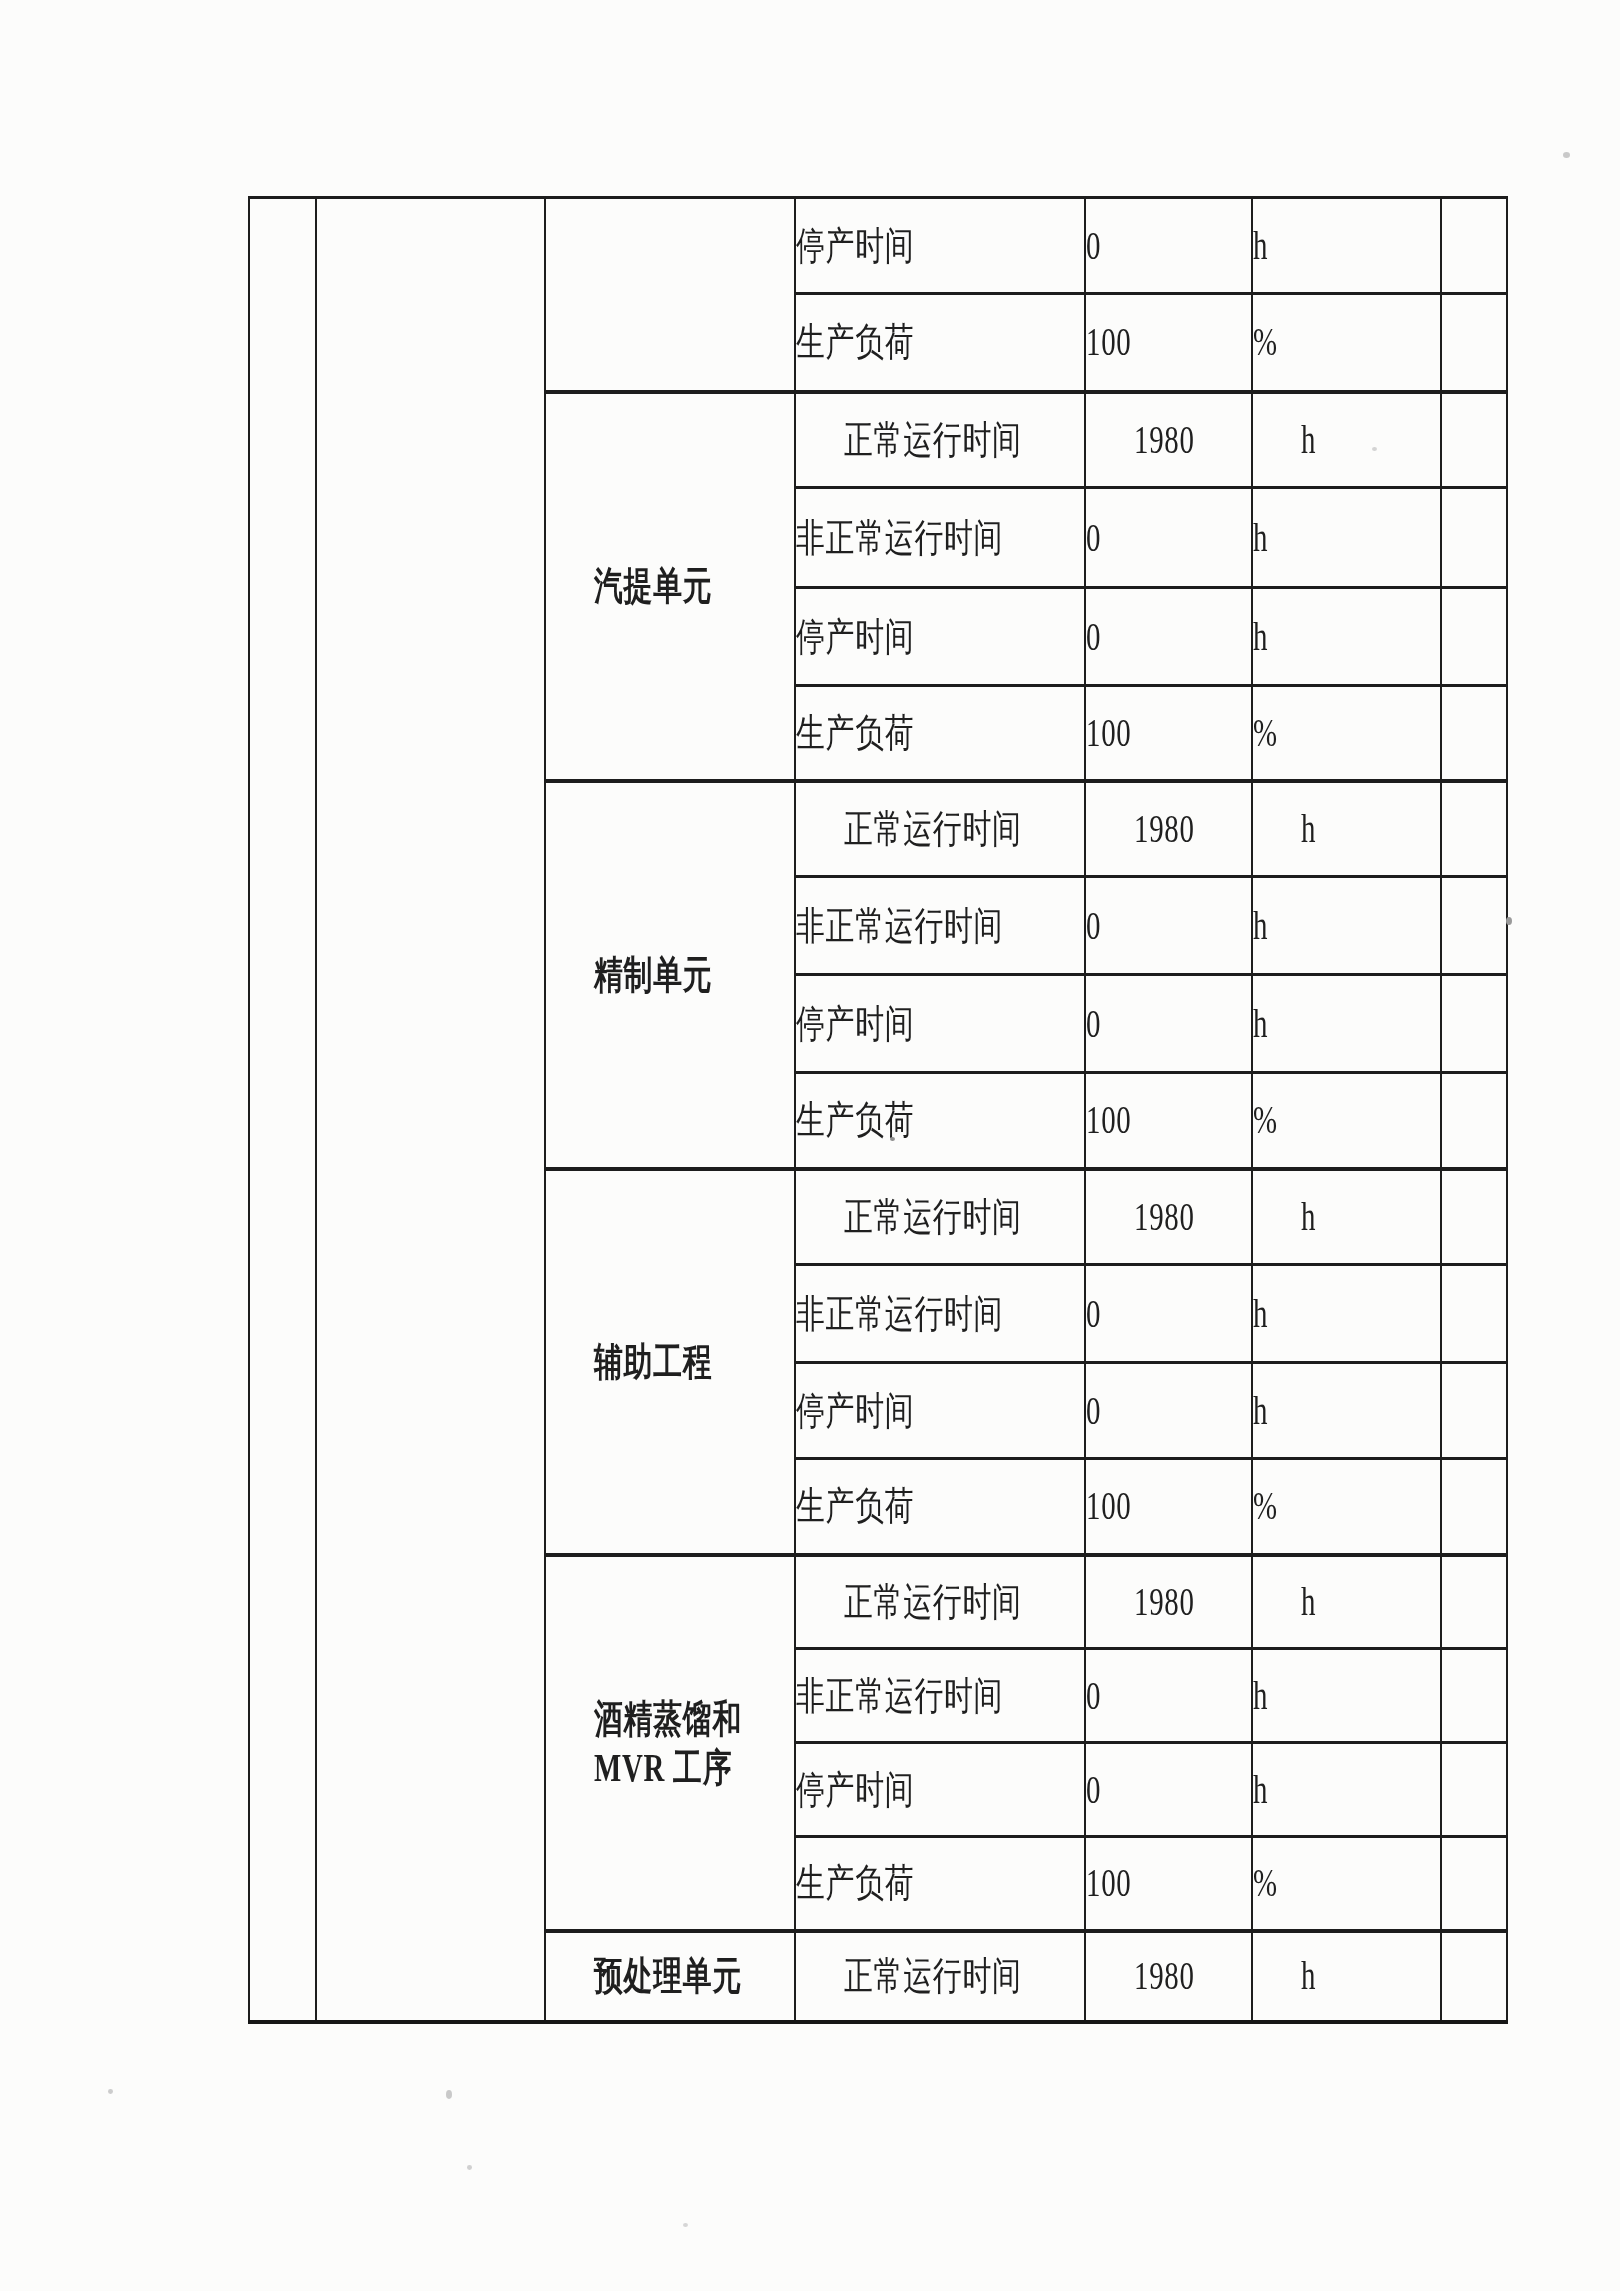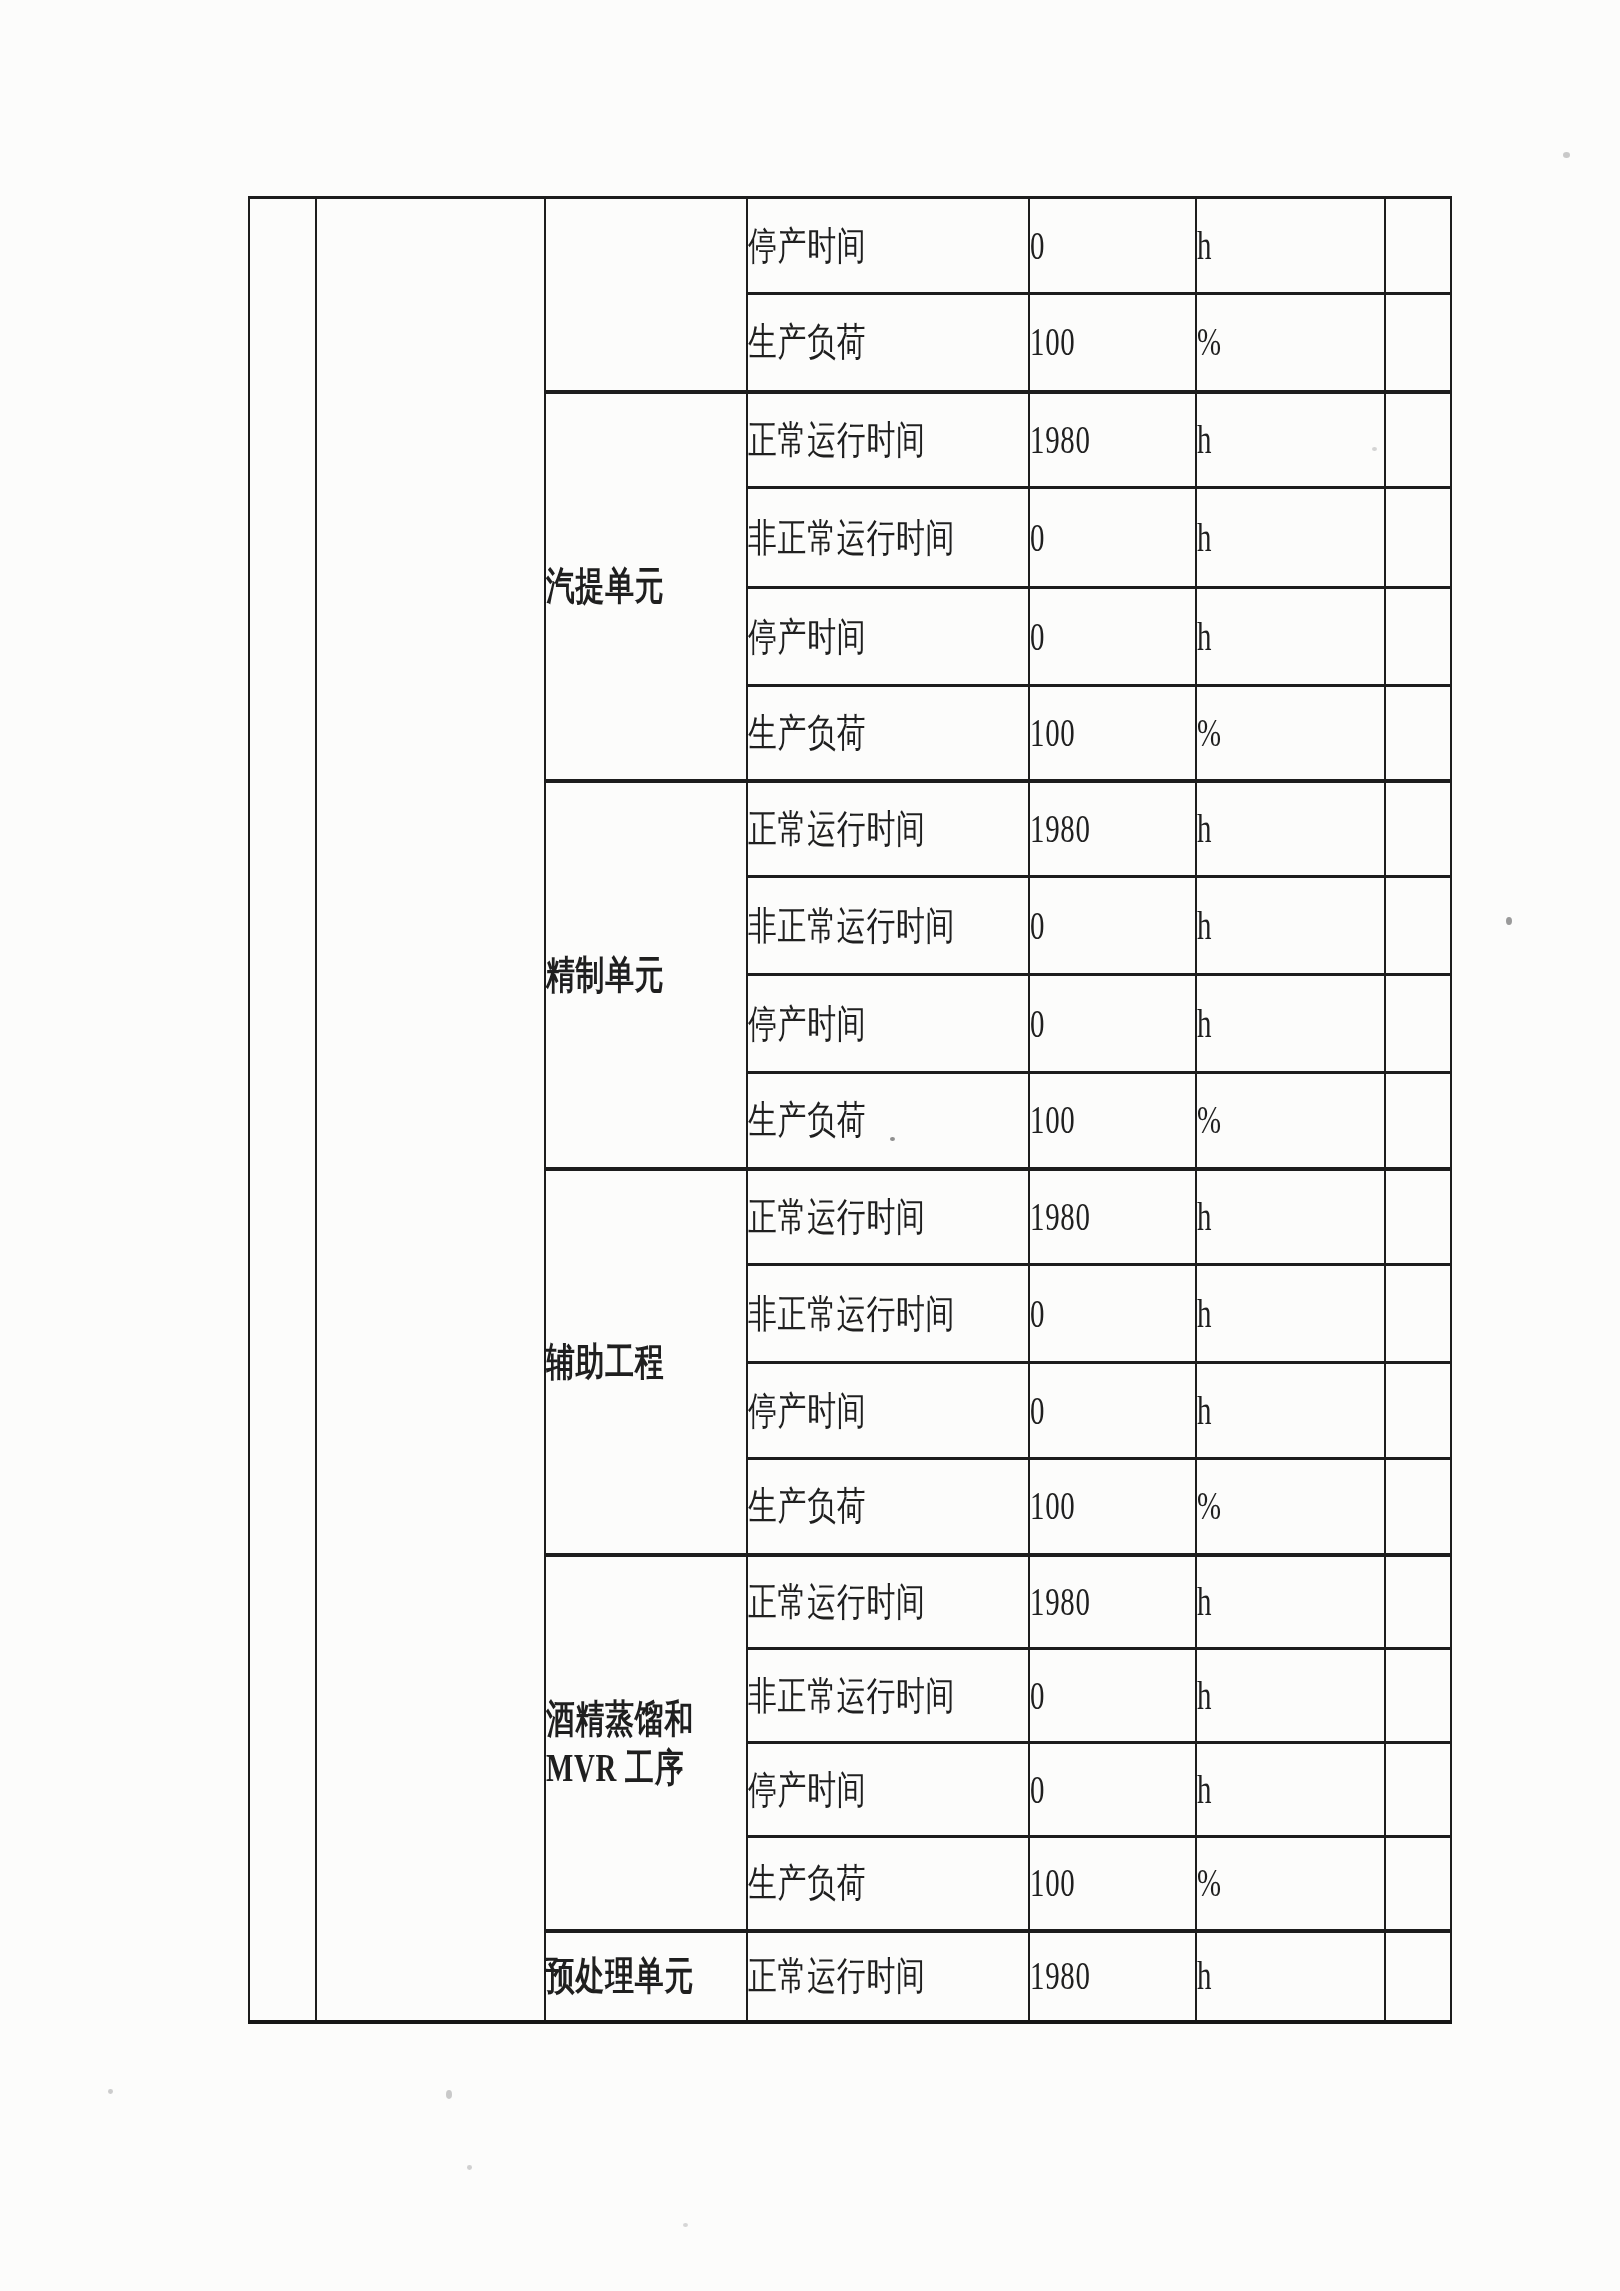--- a/index.html
+++ b/index.html
@@ -20,21 +20,21 @@
     border-right:2.9px solid #1d1d1d;
   }
   table.doc td{
     border:2.9px solid #1d1d1d;
     border-top-width:3.9px;
     border-bottom-width:3.9px;
     padding:0;
     vertical-align:middle;
     overflow:hidden;
   }
-  tr.bs td{border-top-width:4.9px;}
+  tr.bs td{border-top-width:4.9px;padding-left:48px;}
   .cell-text{
     display:inline-block;
     font-size:39px;
     color:#1f1f1f;
     transform:scaleX(.74);
     transform-origin:0 50%;
     white-space:nowrap;
     letter-spacing:1px;
     line-height:1.12;
   }

